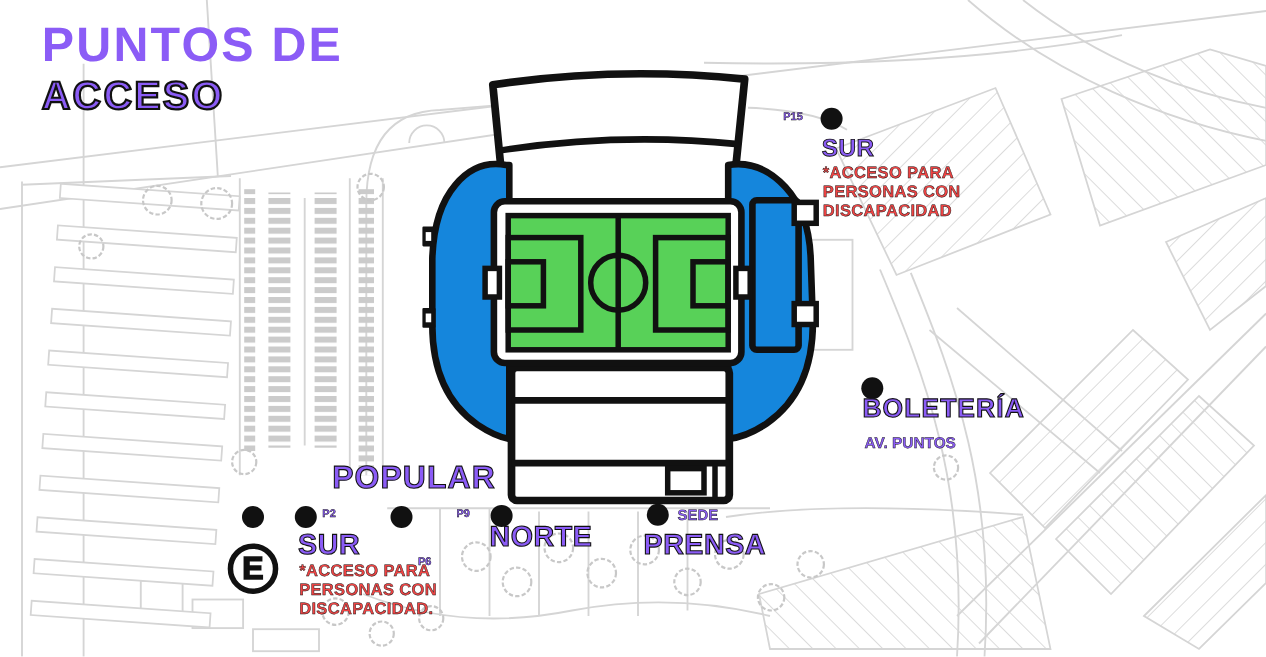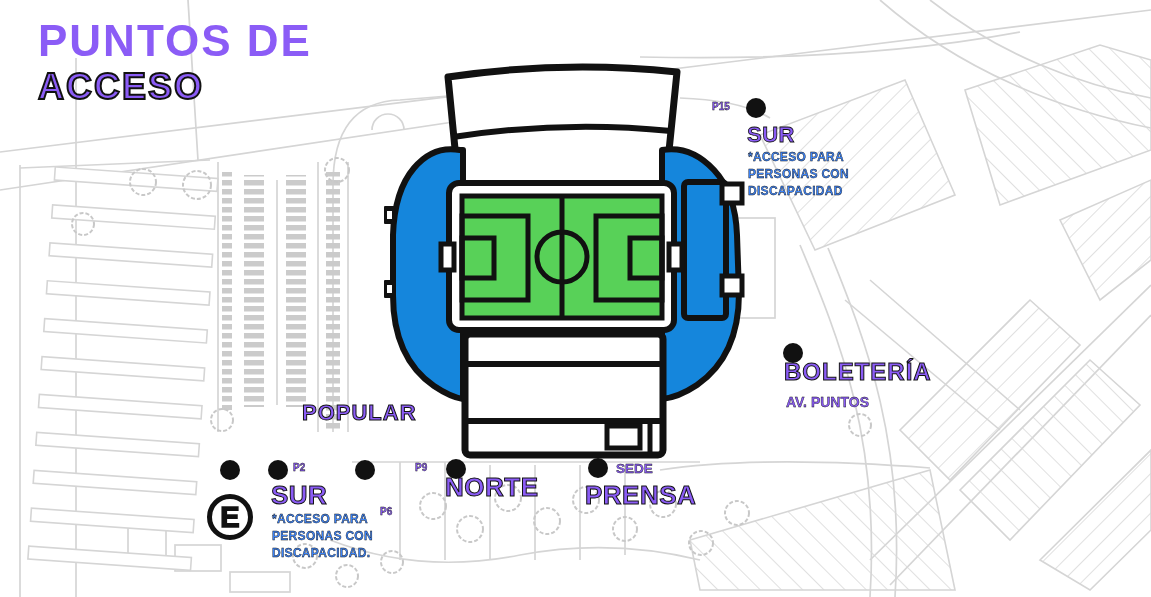--- a/index.html
+++ b/index.html
@@ -6,21 +6,21 @@
   #canvas{position:relative;width:1151px;height:597px;overflow:hidden;background:#ffffff;
           font-family:"Liberation Sans", sans-serif;color:#111;}
   svg{position:absolute;left:0;top:0;}
   .lbl{position:absolute;font-weight:bold;color:#8b5cf6;white-space:nowrap;}
   .t1{left:38px;top:16px;font-size:44px;letter-spacing:2px;}
   .t2{left:38px;top:66px;font-size:36px;letter-spacing:2px;-webkit-text-stroke:2px #111;}
   .big{font-size:26px;letter-spacing:0.5px;-webkit-text-stroke:1px #111;}
   .mid{font-size:22px;letter-spacing:0.5px;-webkit-text-stroke:0.8px #111;}
   .gate{font-size:10px;-webkit-text-stroke:0.4px #111;}
   .small{font-size:13.5px;-webkit-text-stroke:0.4px #111;}
-  .note{position:absolute;font-weight:bold;color:#3b82f6;font-size:12px;line-height:17px;
+  .note{position:absolute;font-weight:bold;color:#ef4444;font-size:15px;line-height:17px;
         letter-spacing:0.3px;white-space:pre-line;-webkit-text-stroke:0.4px #111;}
   .dot{position:absolute;width:20px;height:20px;border-radius:50%;background:#111;}
   .ebadge{position:absolute;left:207px;top:494px;width:36px;height:36px;border:5px solid #111;
           border-radius:50%;display:flex;align-items:center;justify-content:center;
           font-size:29px;font-weight:bold;-webkit-text-stroke:1.5px #111;}
 </style>
 </head>
 <body>
 
 <div id="canvas">
@@ -182,21 +182,21 @@
   <div class="lbl gate" style="left:712px;top:101px;">P15</div>
   <div class="lbl mid" style="left:747px;top:122px;">SUR</div>
   <div class="note" style="left:748px;top:149px;">*ACCESO PARA
 PERSONAS CON
 DISCAPACIDAD</div>
 
   <div class="dot" style="left:783px;top:343px;"></div>
   <div class="lbl" style="left:784px;top:358px;font-size:24px;letter-spacing:1px;-webkit-text-stroke:1px #111;">BOLETERÍA</div>
   <div class="lbl" style="left:786px;top:394px;font-size:14px;-webkit-text-stroke:0.4px #111;">AV. PUNTOS</div>
 
-  <div class="lbl" style="left:302px;top:400px;font-size:22px;letter-spacing:1px;-webkit-text-stroke:1px #111;">POPULAR</div>
+  <div class="lbl" style="left:302px;top:419px;font-size:29px;letter-spacing:1px;-webkit-text-stroke:1px #111;">POPULAR</div>
 
   <div class="dot" style="left:220px;top:460px;"></div>
   <div class="dot" style="left:268px;top:460px;"></div>
   <div class="lbl gate" style="left:293px;top:462px;">P2</div>
   <div class="dot" style="left:355px;top:460px;"></div>
   <div class="lbl gate" style="left:380px;top:462px;margin-top:44px;">P6</div>
   <div class="lbl gate" style="left:415px;top:462px;width:28px;">P9</div>
   <div class="dot" style="left:446px;top:459px;"></div>
   <div class="dot" style="left:588px;top:458px;"></div>
   <div class="lbl small" style="left:616px;top:461px;">SEDE</div>

